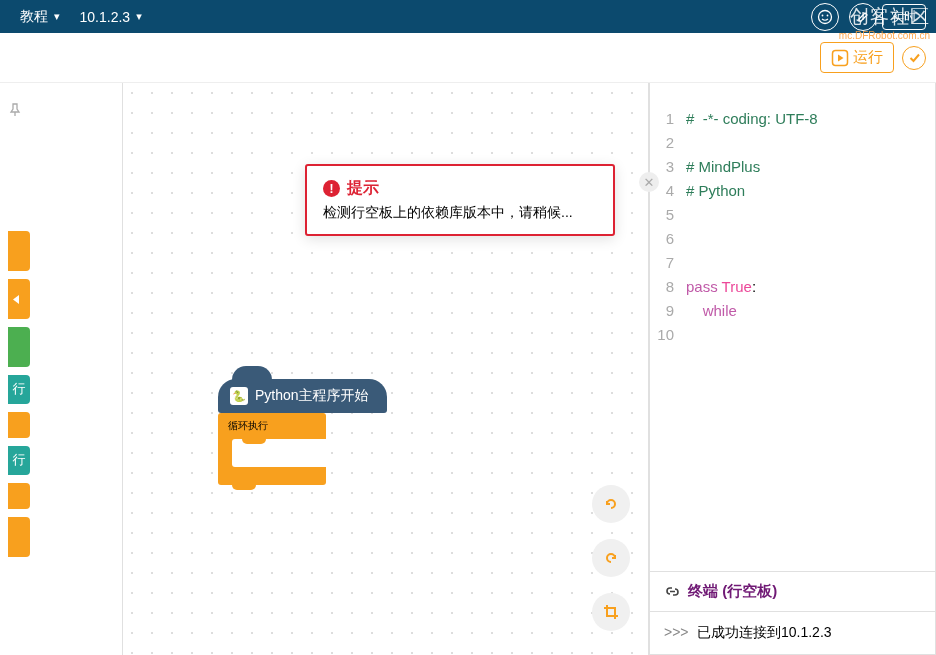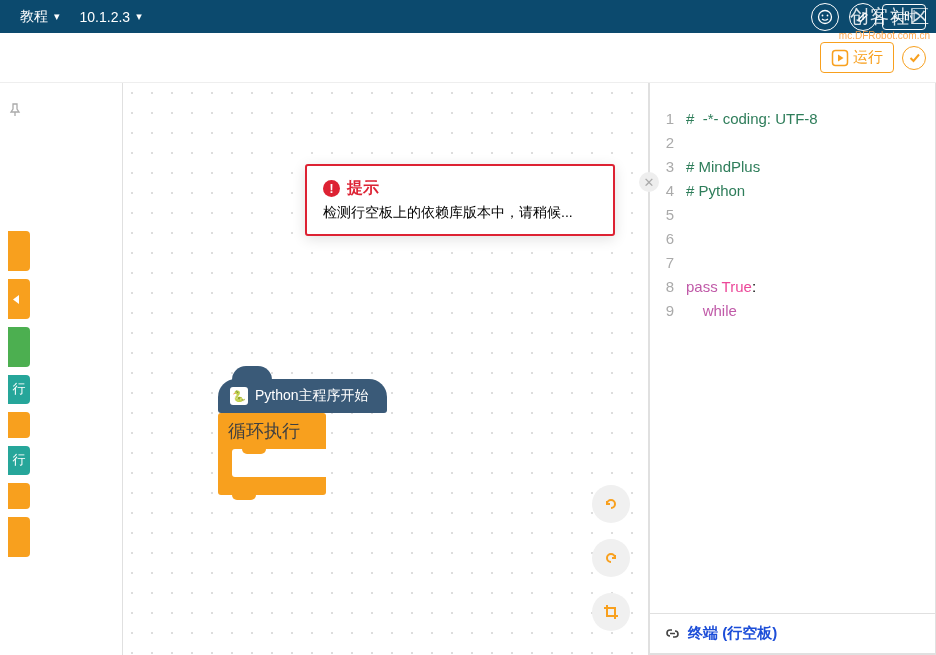--- a/index.html
+++ b/index.html
@@ -28,21 +28,21 @@
 .cat-yellow { background: #f8a01e; }
 .cat-green { background: #4caf50; }
 .cat-text { width: 22px; padding: 6px 3px; font-size: 13px; color: #fff; border-radius: 0 4px 4px 0; margin-bottom: 8px; writing-mode: horizontal-tb; text-align: center; line-height: 1.3; }
 
 .canvas { flex: 1; position: relative; background-image: radial-gradient(circle, #ddd 1px, transparent 1px); background-size: 20px 20px; border-right: 1px solid #e0e0e0; }
 .block-stack { position: absolute; left: 96px; top: 296px; }
 .block-hat { background: #3a5a78; color: #fff; padding: 8px 18px 8px 12px; font-size: 14px; display: flex; align-items: center; border-radius: 18px 18px 3px 3px; width: fit-content; }
 .block-hat::before { content: ''; position: absolute; top: -13px; left: 14px; width: 40px; height: 14px; background: #3a5a78; border-radius: 18px 18px 0 0; }
 .py-icon { width: 18px; height: 18px; background: #fff; border-radius: 3px; margin-right: 7px; display: flex; align-items: center; justify-content: center; font-size: 11px; }
 .block-c { background: #f8a01e; width: 108px; border-radius: 3px 3px 3px 3px; position: relative; }
-.block-c-top { padding: 6px 10px; color: #404040; font-size: 18px; }
+.block-c-top { padding: 6px 10px; color: #000000; font-size: 10px; }
 .block-c-inner { background: #fff; margin: 0 0 0 14px; height: 28px; border-radius: 3px 0 0 3px; position: relative; }
 .block-c-inner::before { content: ''; position: absolute; left: 10px; top: 0; width: 24px; height: 5px; background: #f8a01e; border-radius: 0 0 5px 5px; }
 .block-c-bottom { height: 18px; }
 .block-c::after { content: ''; position: absolute; bottom: -5px; left: 14px; width: 24px; height: 6px; background: #f8a01e; border-radius: 0 0 5px 5px; }
 
 .canvas-ctrl { position: absolute; right: 18px; bottom: 24px; display: flex; flex-direction: column; gap: 16px; }
 .canvas-ctrl-btn { width: 38px; height: 38px; border-radius: 50%; background: #f0f0f0; color: #f8a01e; display: flex; align-items: center; justify-content: center; font-size: 17px; }
 
 .right-pane { width: 287px; display: flex; flex-direction: column; border: 1px solid #e0e0e0; border-top: none; }
 .tab-bar { display: flex; border-bottom: 1px solid #e0e0e0; }
@@ -50,21 +50,21 @@
 
 .code-area { flex: 1; font-family: Consolas, monospace; font-size: 15px; padding: 24px 0 0 0; overflow: hidden; }
 .code-line { display: flex; line-height: 24px; }
 .gutter { width: 36px; text-align: right; color: #aaa; padding-right: 12px; user-select: none; }
 .code-text { white-space: pre; }
 .comment { color: #2e7d5a; }
 .kw { color: #c05aa8; }
 .bool { color: #ec4899; }
 
 .terminal { border-top: 1px solid #e0e0e0; }
-.term-head { padding: 10px 14px; font-size: 15px; font-weight: 600; color: #1d4ed8; border-bottom: 1px solid #e0e0e0; display: flex; align-items: center; }
+.term-head { padding: 10px 14px; font-size: 15px; font-weight: 600; color: #701a75; border-bottom: 1px solid #e0e0e0; display: flex; align-items: center; }
 .term-body { padding: 12px 14px; font-family: Consolas, monospace; font-size: 14px; }
 .term-prompt { color: #888; }
 
 .toast { position: absolute; left: 305px; top: 164px; width: 310px; background: #fff; border: 2px solid #d23; border-radius: 3px; padding: 12px 16px; box-shadow: 0 3px 14px rgba(0,0,0,0.12); }
 .toast-title { color: #d23; font-weight: 600; font-size: 16px; display: flex; align-items: center; margin-bottom: 5px; }
 .toast-title-icon { width: 17px; height: 17px; border-radius: 50%; background: #d23; color: #fff; display: flex; align-items: center; justify-content: center; font-size: 12px; margin-right: 7px; font-weight: 700; }
 .toast-body { color: #000000; font-size: 14px; }
 .toast-close { position: absolute; right: -26px; top: 8px; width: 20px; height: 20px; border-radius: 50%; background: #eee; color: #aaa; display: flex; align-items: center; justify-content: center; font-size: 13px; z-index: 4; }
 
 .vdiv { position: absolute; left: 122px; top: 83px; bottom: 0; width: 1px; background: #e0e0e0; }
@@ -206,28 +206,36 @@
           <span class="code-text"></span>
         </div>
         <div class="code-line">
           <span class="gutter">8</span>
           <span class="code-text"><span class="kw">pass</span> <span class="bool">True</span>:</span>
         </div>
         <div class="code-line">
           <span class="gutter">9</span>
           <span class="code-text">    <span class="kw">while</span></span>
         </div>
+        <div class="code-line">
+          <span class="gutter">10</span>
+          <span class="code-text"></span>
+        </div>
       </div>
     <div class="terminal">
       <div class="term-head">
         <svg width="17" height="17" viewBox="0 0 17 17" style="margin-right:7px">
             <path d="M6 11 A3 3 0 0 1 6 5 L8 5 M11 6 A3 3 0 0 1 11 12 L9 12 M6 8.5 L11 8.5" fill="none" stroke="#444" stroke-width="1.6"></path>
           </svg>
         <span>终端 (行空板)</span>
       </div>
+      <div class="term-body">
+        <span class="term-prompt">&gt;&gt;&gt;</span>
+        <span>已成功连接到</span><span>10.1.2.3</span>
+      </div>
     </div>
   </div>
 </div>
 
 <div class="vdiv"></div>
 
 <div class="toast">
   <div class="toast-title">
     <span class="toast-title-icon">!</span>
     <span>提示</span>

